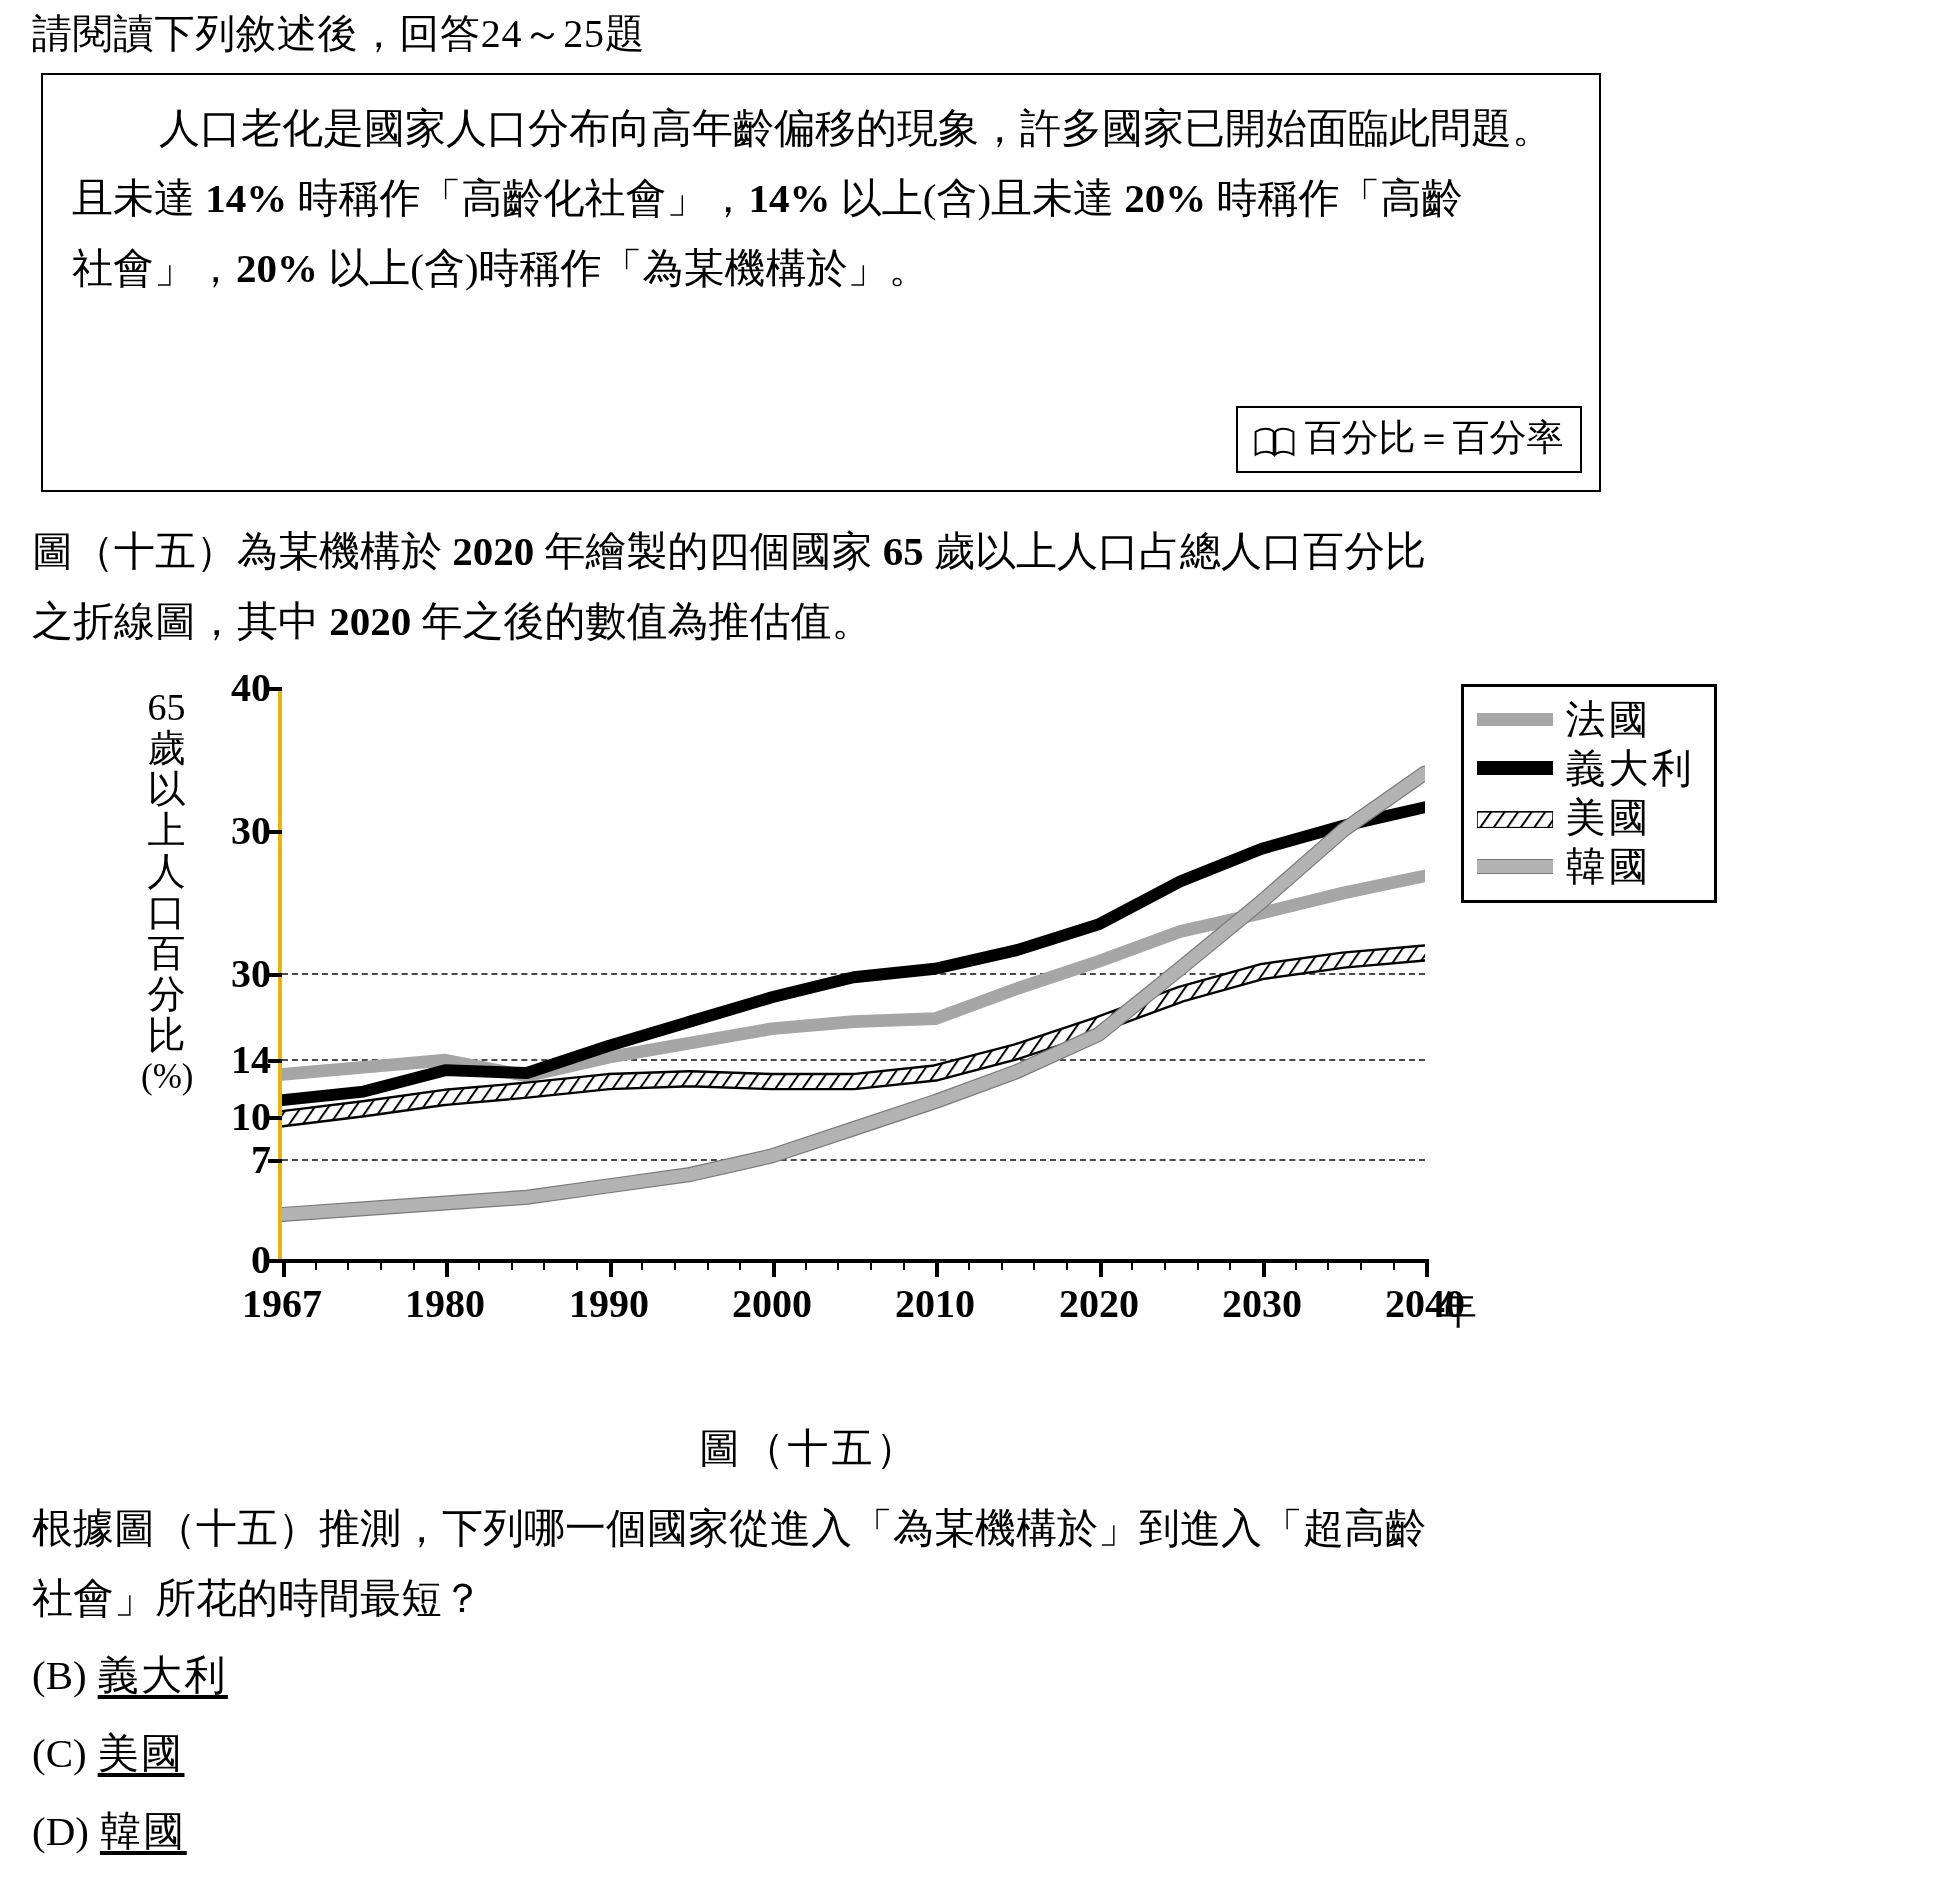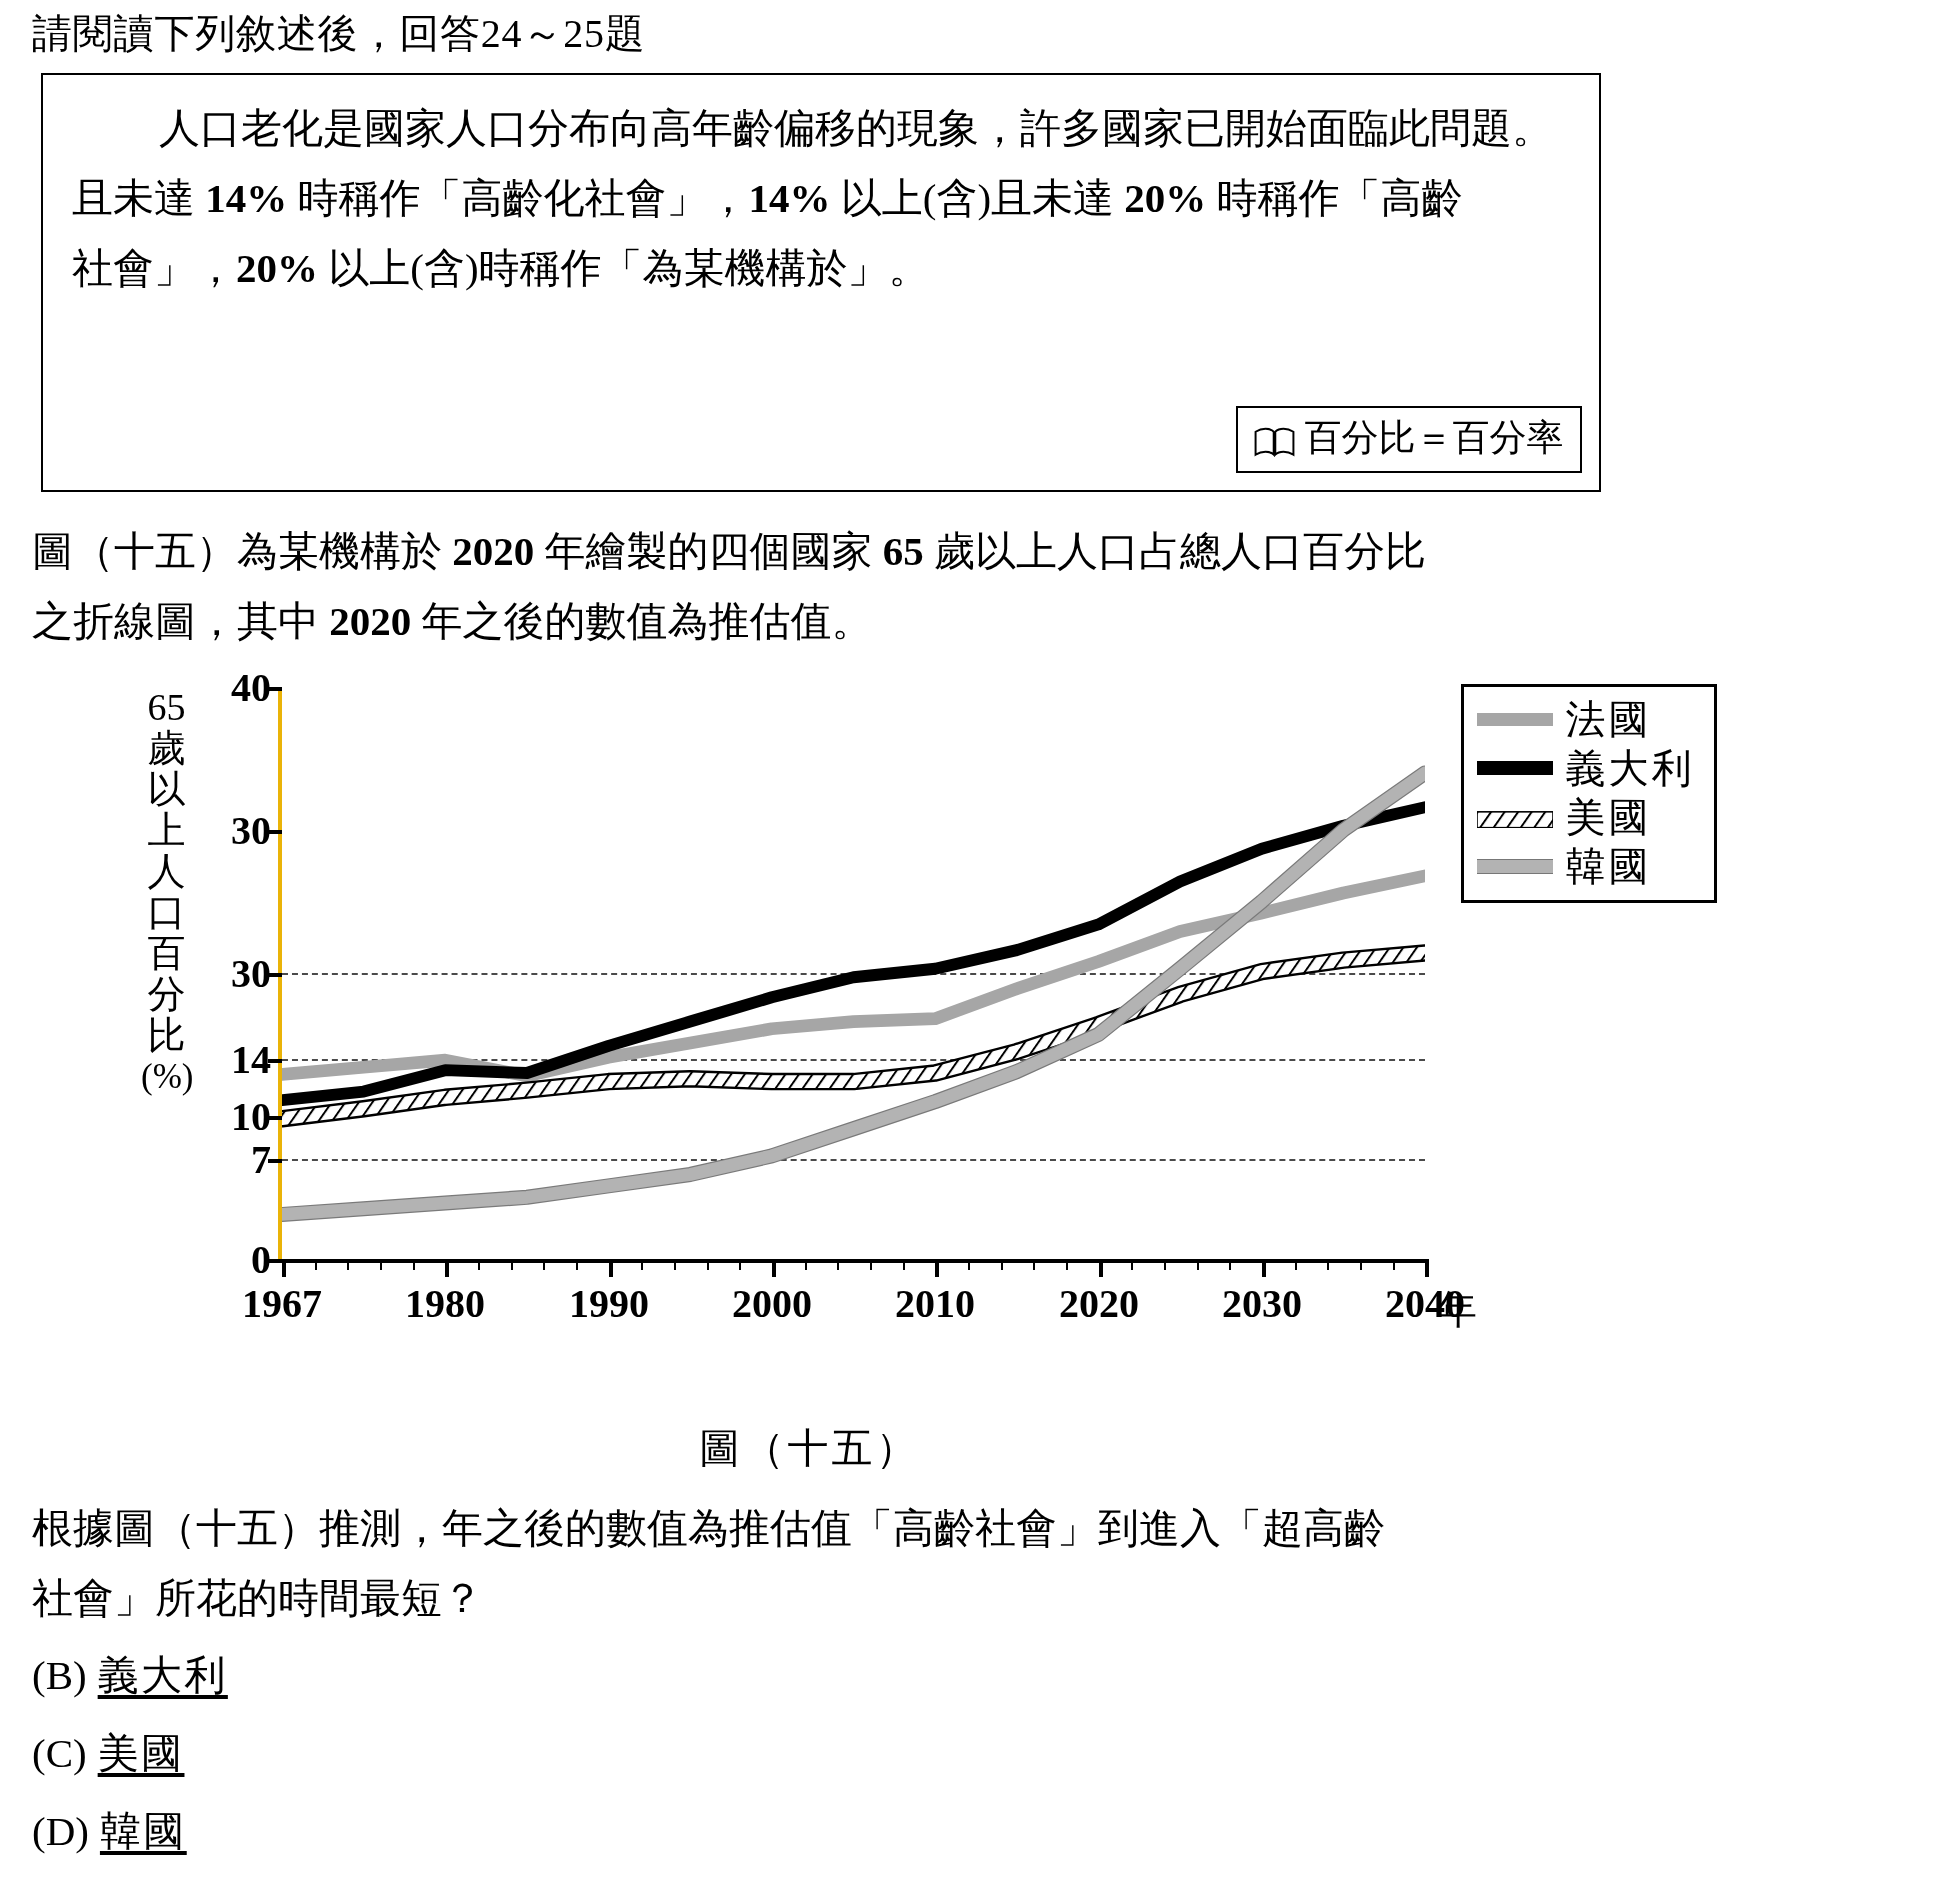--- a/index.html
+++ b/index.html
@@ -384,21 +384,21 @@
       <div class="legend-row">
         <span class="legend-swatch" style="background:#b3b3b3;border-top:1.6px solid #777;border-bottom:1.6px solid #777;"></span>
         <span class="legend-label">韓國</span>
       </div>
     </div>
   </div>
 
   <div class="fig-label">圖（十五）</div>
 
   <div class="question">
-    <p>根據圖（十五）推測，年之後的數值為推估值「高齡社會」到進入「超高齡</p>
+    <p>根據圖（十五）推測，下列哪一個國家從進入「為某機構於」到進入「超高齡</p>
     <p>社會」所花的時間最短？</p>
   </div>
 
   <div class="options">
     <div class="option">
       <span>(B)</span><span class="txt">義大利</span>
     </div>
     <div class="option">
       <span>(C)</span><span class="txt">美國</span>
     </div>

